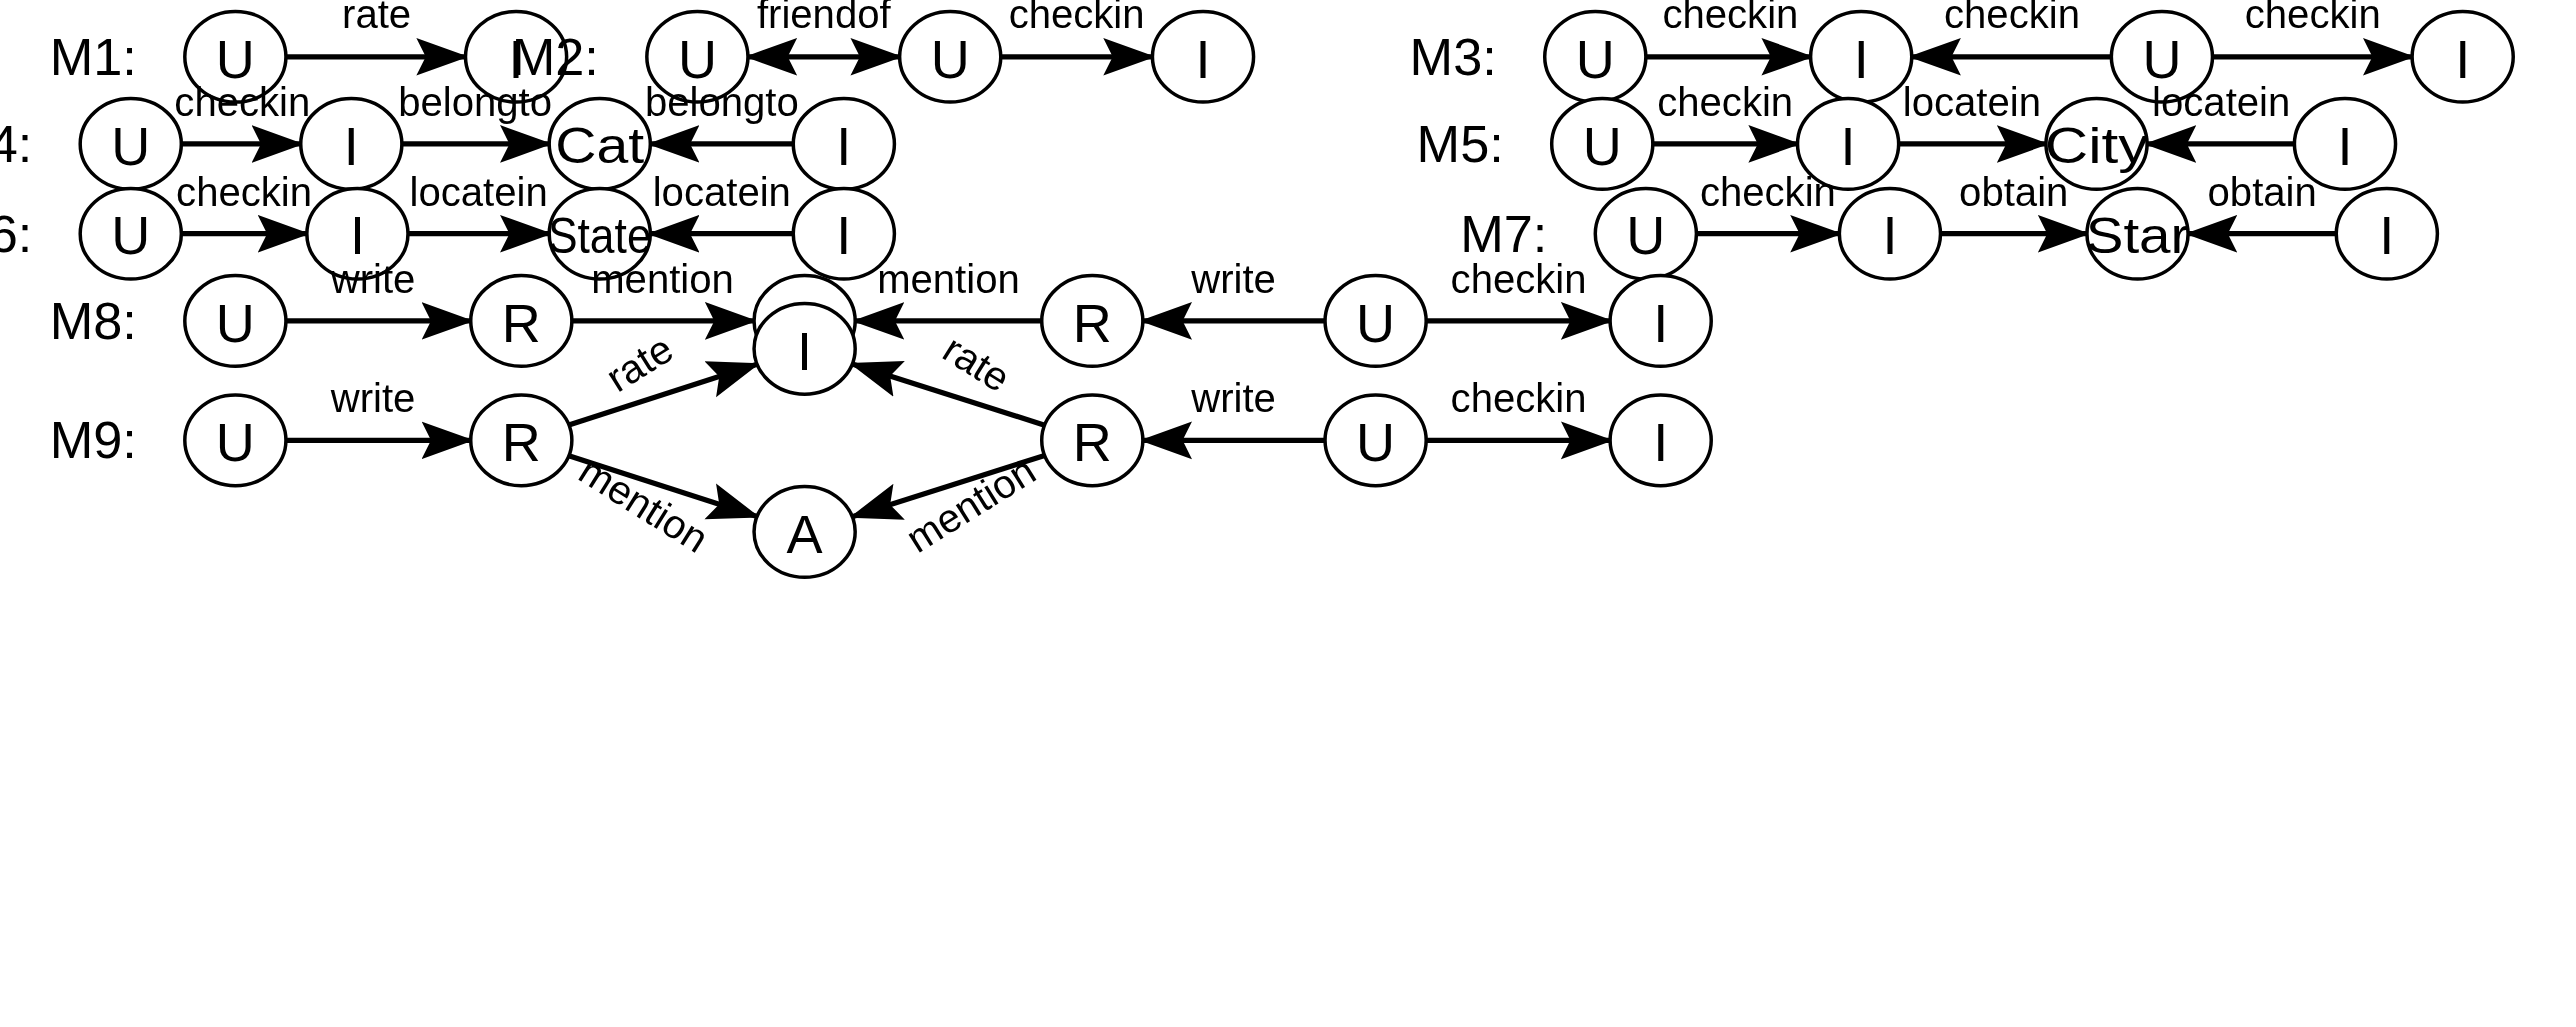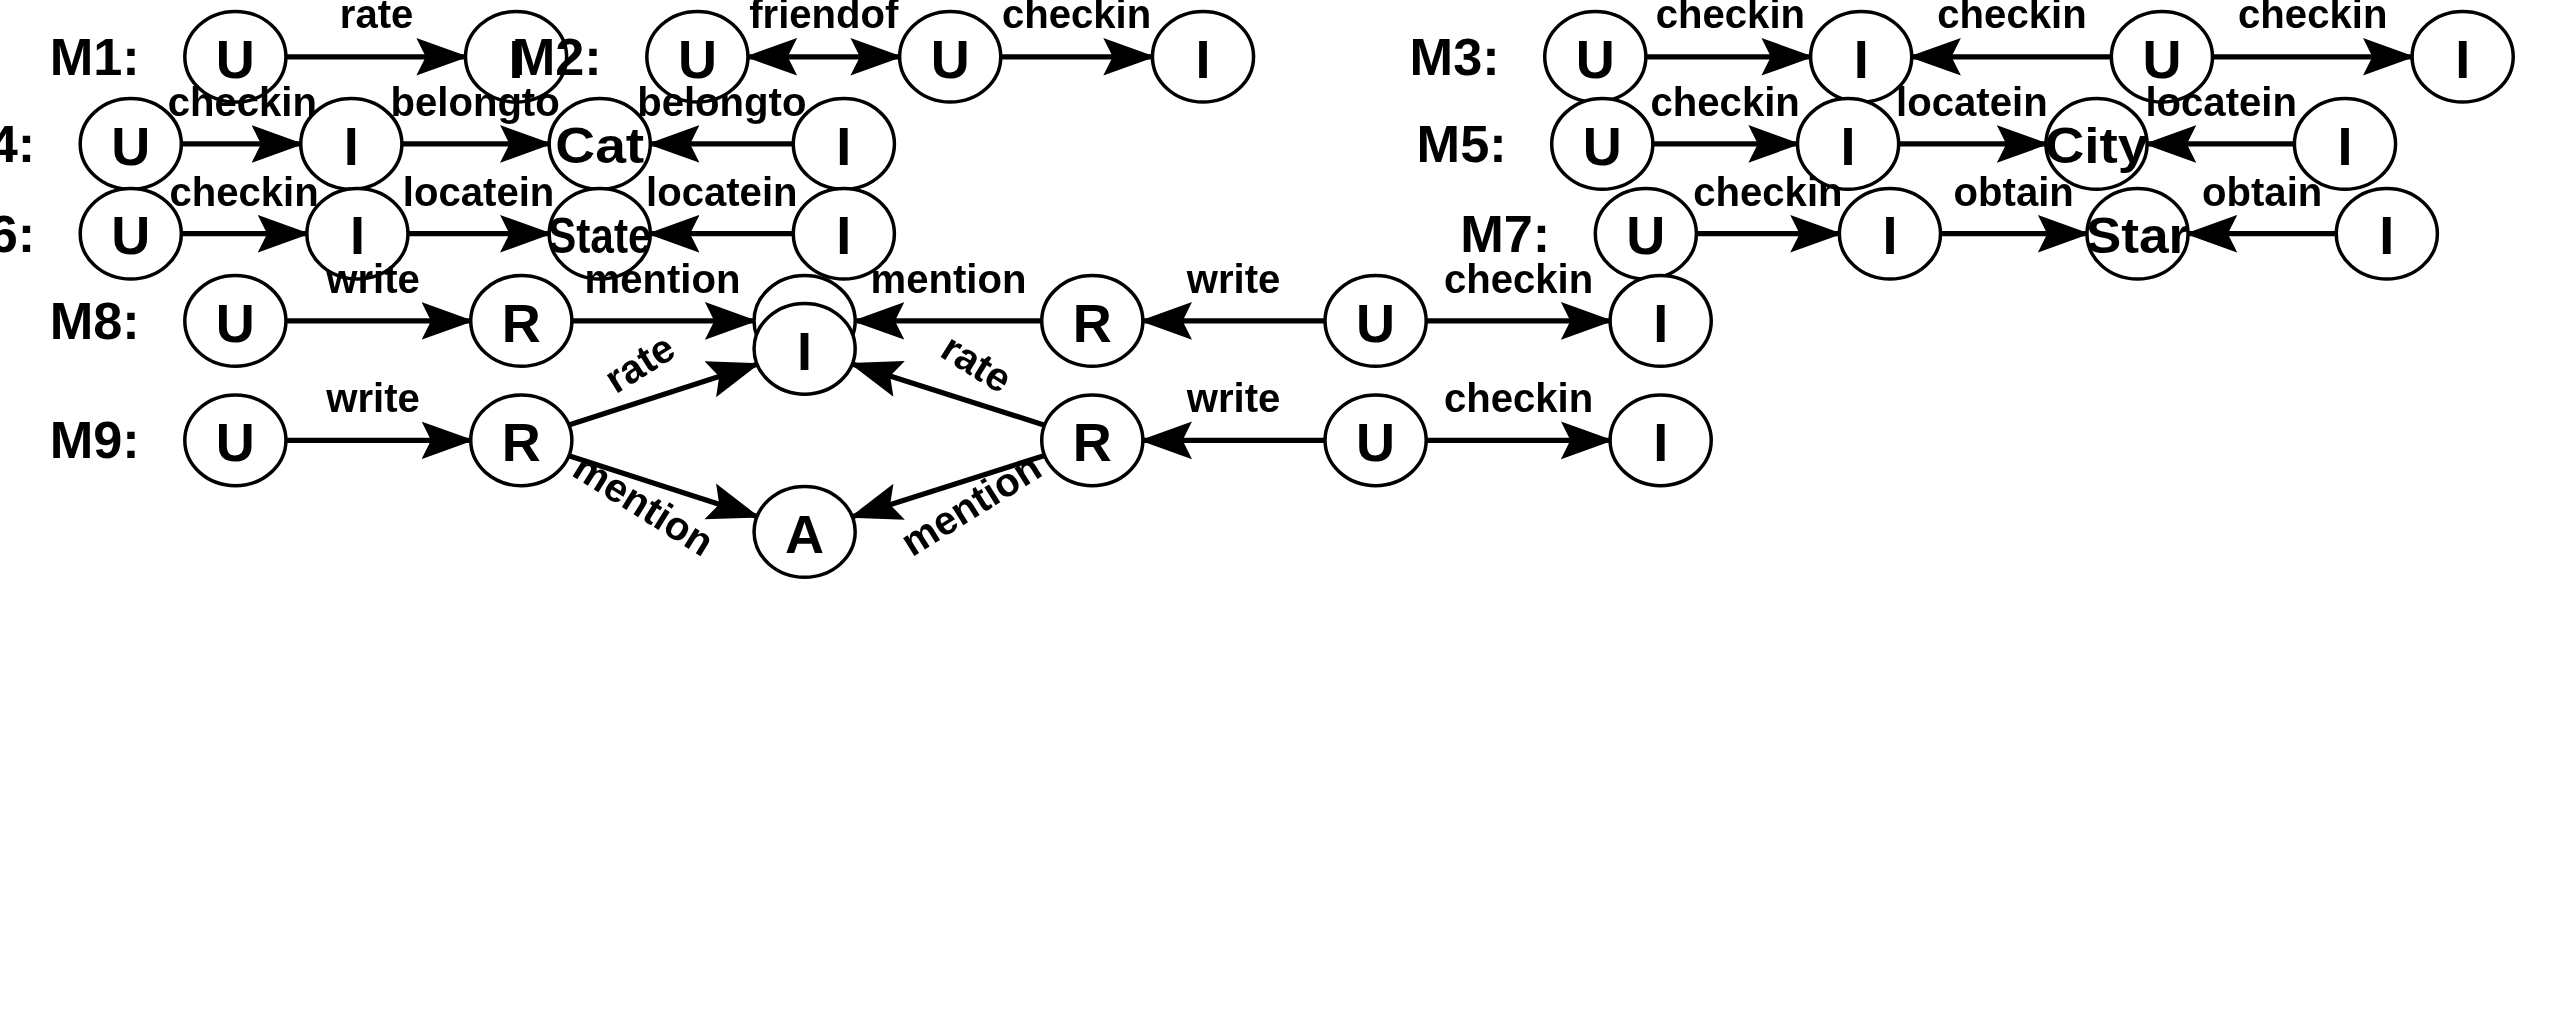--- a/index.html
+++ b/index.html
@@ -11,21 +11,20 @@
     width: 2576px;
     height: 1028px;
     font-family: "Liberation Sans", sans-serif;
     overflow: hidden;
   }
   #meta-graph-figure {
     position: relative;
     width: 2576px;
     height: 1028px;
     background: #ffffff;
-    font-weight: bold;
   }
   svg.figure-canvas {
     display: block;
     width: 2576px;
     height: 1028px;
   }
   .node-ellipse {
     fill: #ffffff;
     stroke: #000000;
     stroke-width: 4;

